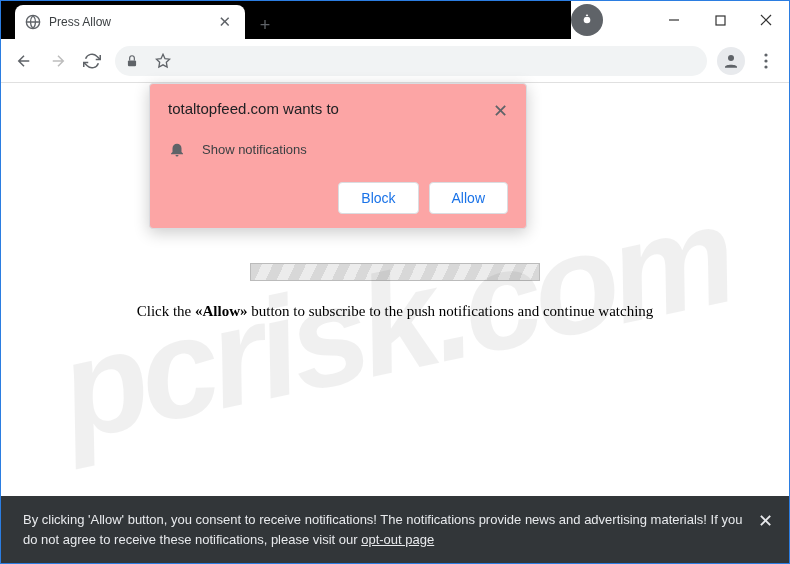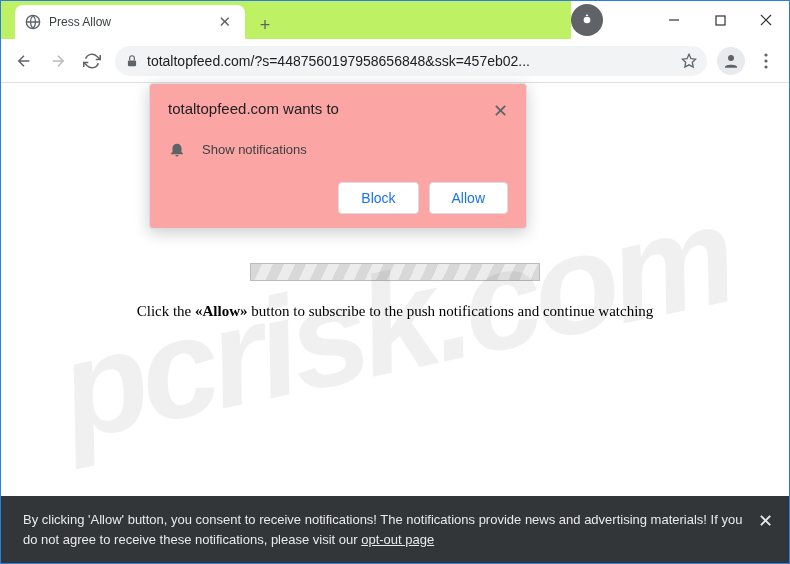--- a/index.html
+++ b/index.html
@@ -1,18 +1,18 @@
 <!DOCTYPE html>
 <html><head>
 <meta charset="utf-8">
 <style>
 * { margin: 0; padding: 0; box-sizing: border-box; }
 body { font-family: "Segoe UI", Arial, sans-serif; width: 790px; height: 564px; overflow: hidden; border: 1px solid #2b7de1; background: #fff; position: relative; }
 .titlebar { height: 38px; background: #fff; display: flex; align-items: stretch; position: relative; }
-.tab-strip { display: flex; align-items: flex-end; padding-left: 14px; background: #bef264; flex: 1; }
+.tab-strip { display: flex; align-items: flex-end; padding-left: 14px; background: #000000; flex: 1; }
 .tab { display: flex; align-items: center; background: #fff; border-radius: 8px 8px 0 0; padding: 0 10px; height: 34px; margin-top: 4px; min-width: 230px; position: relative; }
 .tab .favicon { margin-right: 8px; color: #5f6368; }
 .tab-title { font-size: 12px; color: #3c4043; flex: 1; }
 .tab-close { color: #5f6368; font-size: 15px; padding: 0 4px; }
 .newtab { display: flex; align-items: center; justify-content: center; width: 28px; height: 28px; margin: 6px 6px 0 6px; border-radius: 50%; color: #5f6368; font-size: 18px; }
 .win-controls { display: flex; align-items: center; background: #fff; }
 .win-btn { width: 46px; height: 38px; display: flex; align-items: center; justify-content: center; color: #333; }
 .incog { width: 32px; height: 32px; border-radius: 50%; background: #5f6368; display: flex; align-items: center; justify-content: center; margin: 3px 48px 0 0; }
 .toolbar { height: 44px; background: #fff; display: flex; align-items: center; padding: 0 6px; border-bottom: 1px solid #e0e0e0; }
 .nav-btn { width: 34px; height: 34px; display: flex; align-items: center; justify-content: center; color: #5f6368; }
@@ -102,21 +102,20 @@
         <path d="M3.5 9a9 9 0 0114.9-3.4L23 10M1 14l4.6 4.4A9 9 0 0020.5 15"></path>
       </svg>
     </div>
   <div class="omnibox">
     <span class="lock">
         <svg width="14" height="14" viewBox="0 0 24 24" fill="currentColor">
           <rect x="5" y="11" width="14" height="10" rx="2"></rect>
           <path d="M8 11V7a4 4 0 118 0v4" fill="none" stroke="currentColor" stroke-width="2"></path>
         </svg>
       </span>
-    <span class="url">totaltopfeed.com/?s=4487560197958656848&amp;ssk=457eb02...</span>
     <span class="star">
         <svg width="16" height="16" viewBox="0 0 24 24" fill="none" stroke="currentColor" stroke-width="2">
           <polygon points="12 2 15 8.5 22 9.3 17 14 18.2 21 12 17.8 5.8 21 7 14 2 9.3 9 8.5 12 2"></polygon>
         </svg>
       </span>
   </div>
   <div class="avatar">
       <svg width="18" height="18" viewBox="0 0 24 24" fill="#5f6368">
         <circle cx="12" cy="8" r="4"></circle>
         <path d="M4 20c0-4 16-4 16 0v1H4z"></path>

